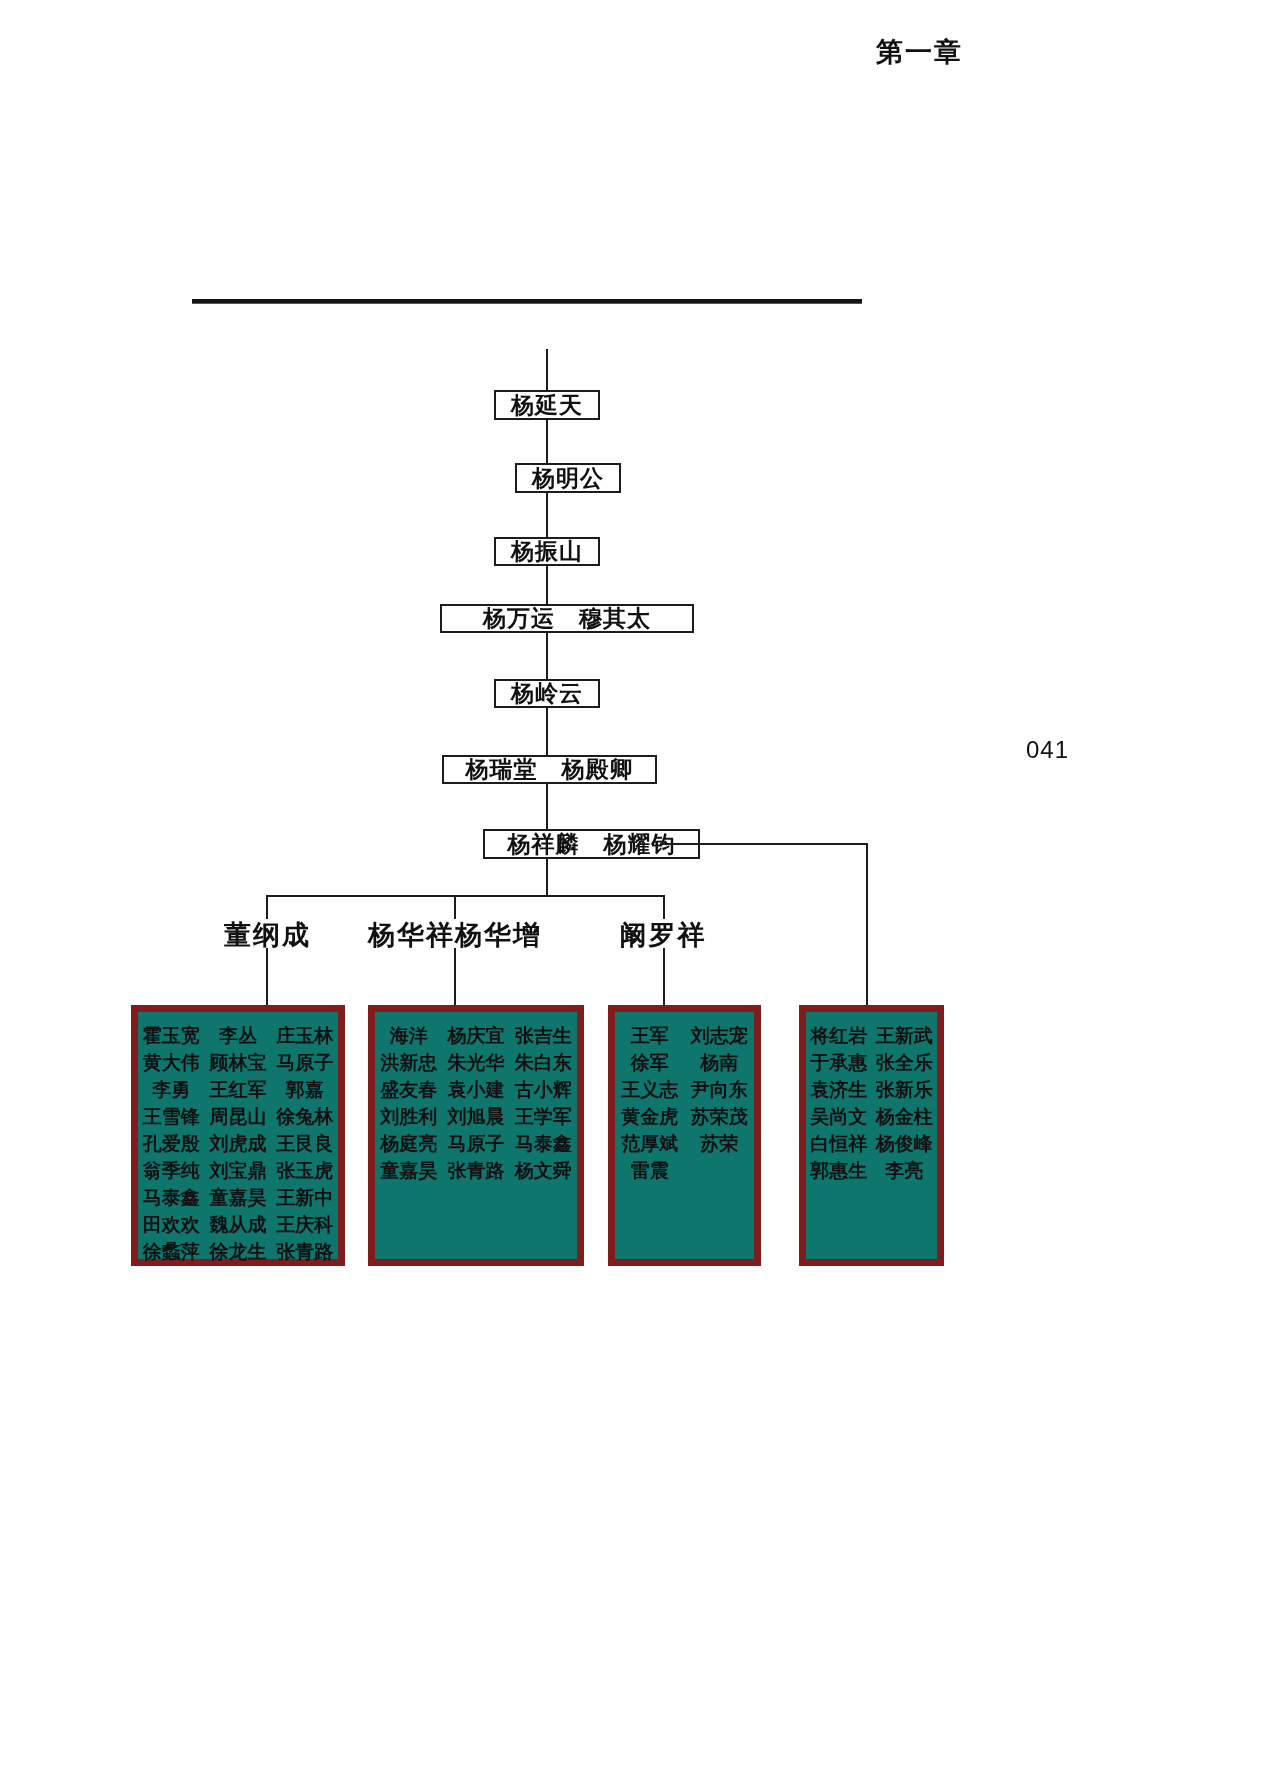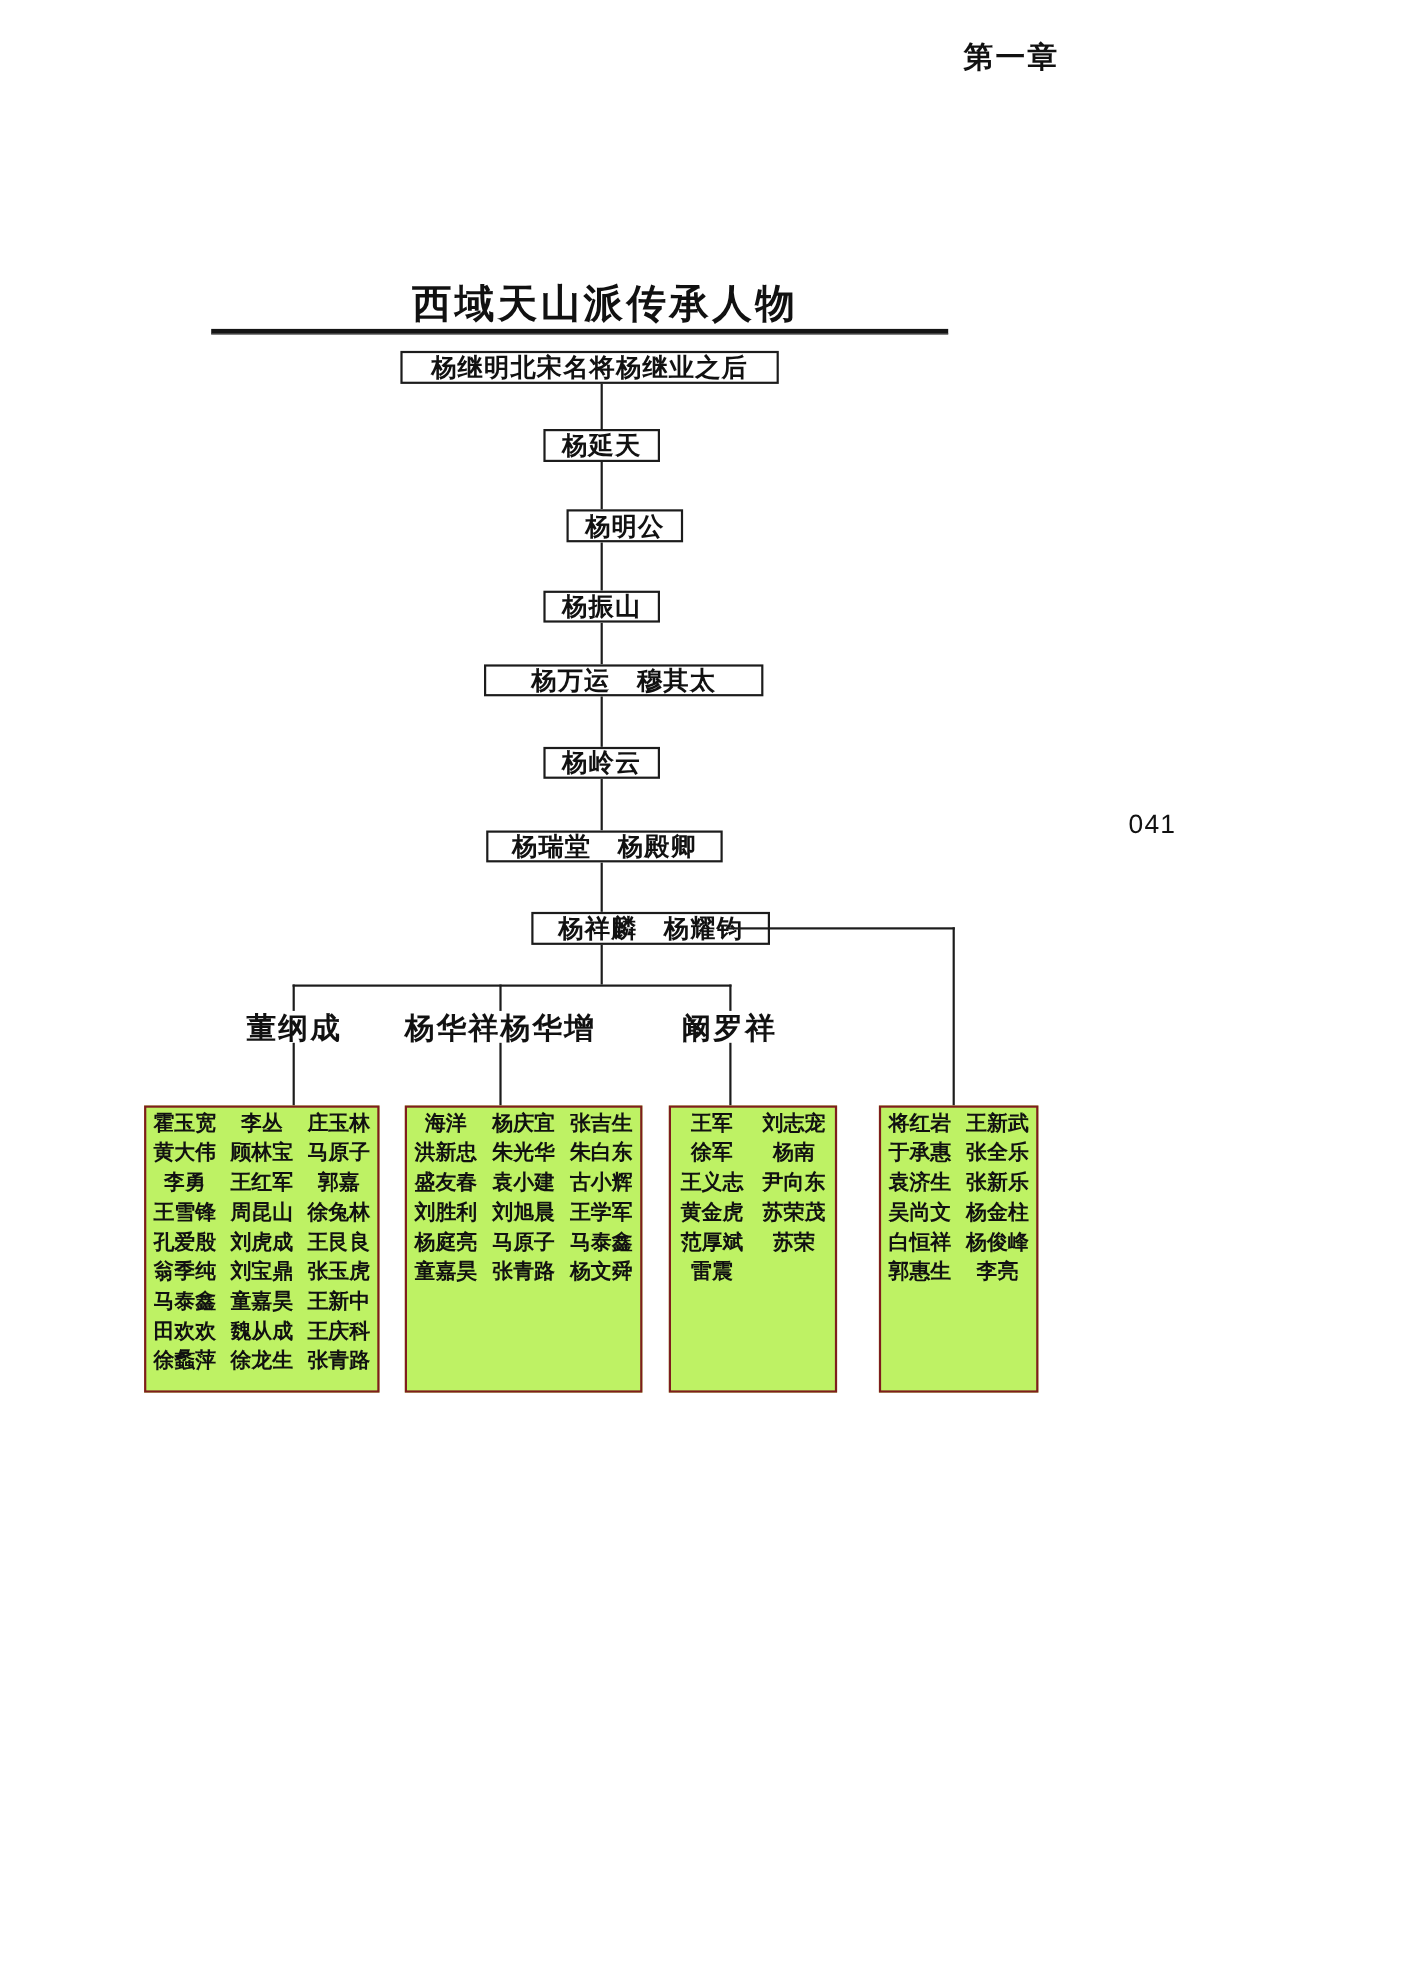--- a/index.html
+++ b/index.html
@@ -61,23 +61,24 @@
   .branch-label {
     position: absolute;
     text-align: center;
     font-size: 27px;
     font-weight: bold;
     letter-spacing: 2px;
     white-space: nowrap;
   }
   .group-box {
     position: absolute;
-    border: 2px solid #7f1d1d;
+    border: 7px solid #7f1d1d;
     box-sizing: border-box;
-    background: #bef264;
+    background: #0f766e;
+    padding-top: 10px;
   }
   .name-row {
     display: grid;
     height: 27px;
     align-items: center;
   }
   .cols-3 .name-row { grid-template-columns: repeat(3, 1fr); }
   .cols-2 .name-row { grid-template-columns: repeat(2, 1fr); }
   .name {
     text-align: center;
@@ -87,24 +88,22 @@
   }
 </style>
 </head>
 <body>
 
 <div class="page">
 
   <div class="chapter-label">第一章</div>
   <div class="page-number">041</div>
 
-  <div class="chart-title">西域天山派传承人物</div>
   <div class="title-rule"></div>
 
-  <div class="node-box root-box" style="left:364px; top:319px; width:344px; height:30px;">杨继明北宋名将杨继业之后</div>
 
   <div class="vline" style="left:546px; top:349px; height:41px;"></div>
   <div class="vline" style="left:546px; top:420px; height:43px;"></div>
   <div class="vline" style="left:546px; top:493px; height:44px;"></div>
   <div class="vline" style="left:546px; top:566px; height:38px;"></div>
   <div class="vline" style="left:546px; top:633px; height:46px;"></div>
   <div class="vline" style="left:546px; top:708px; height:47px;"></div>
   <div class="vline" style="left:546px; top:784px; height:45px;"></div>
   <div class="vline" style="left:546px; top:859px; height:36px;"></div>
 

